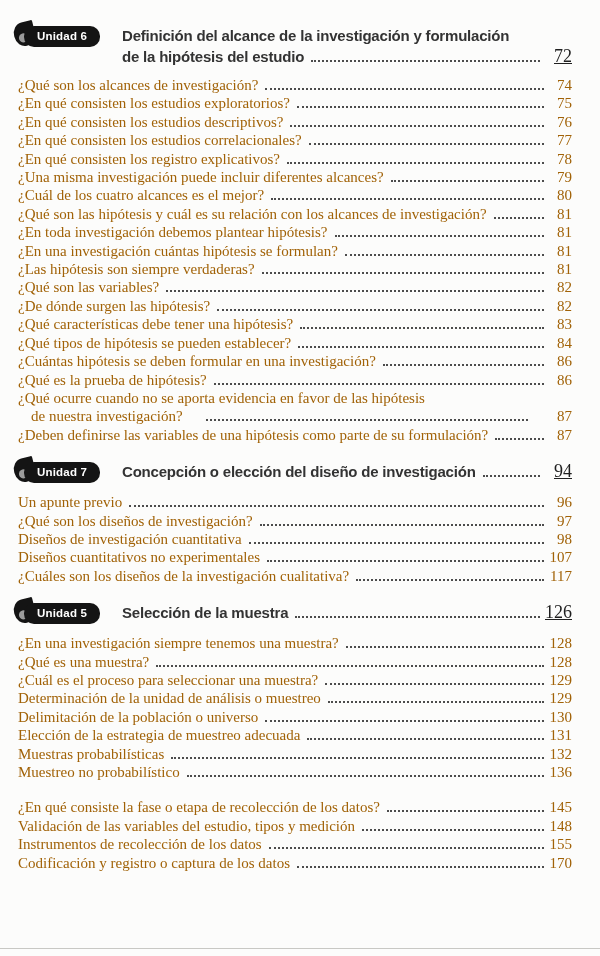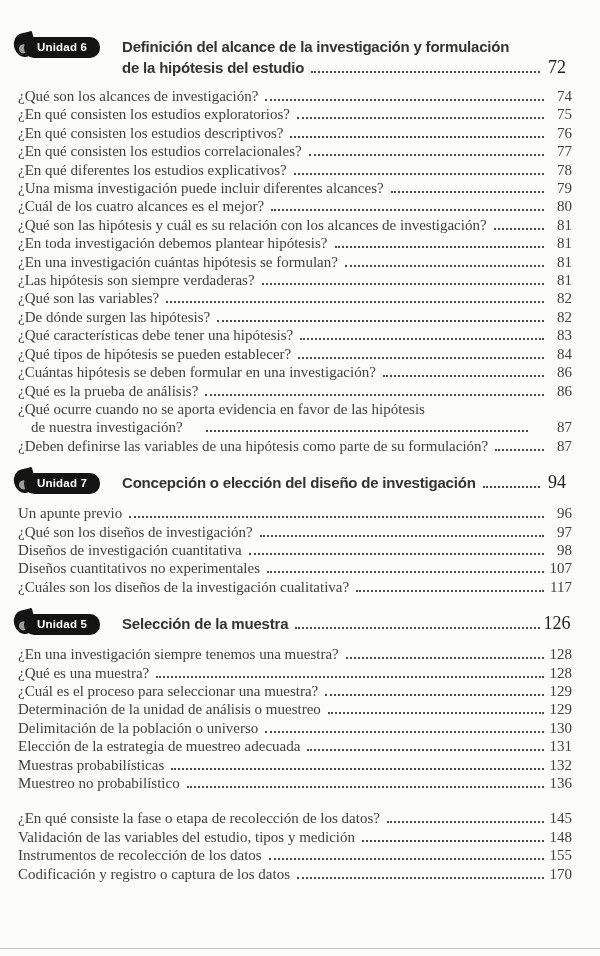--- a/index.html
+++ b/index.html
@@ -2,21 +2,21 @@
 <html style="--page-bg: #fcfcfb; --edge-line: #c8c8c4; --badge-bg: #141414; --badge-fg: #ffffff; --leaf-hl: #9b9b9b;"><head>
 <meta charset="utf-8">
 <style>
   html, body { margin: 0; padding: 0; }
   .page {
     position: relative;
     width: 600px;
     height: 956px;
     box-sizing: border-box;
     background: var(--page-bg, #fcfcfb);
-    padding: 36px 28px 0 0;
+    padding: 25px 28px 0 0;
     overflow: hidden;
     font-family: "Liberation Serif", serif;
   }
 
   
   .section-header { display: flex; padding-left: 14px; margin-bottom: 9px; }
   .unit-badge { flex: 0 0 96px; position: relative; height: 22px; margin-right: 12px; margin-top: 1px; }
   .pill {
     position: absolute; left: 10px; top: 0; height: 21px; box-sizing: border-box;
     background: var(--badge-bg, #141414); color: var(--badge-fg, #ffffff);
@@ -36,36 +36,36 @@
     background: var(--leaf-hl, #9b9b9b);
   }
   .header-title {
     flex: 1; min-width: 0;
     font: 700 15px/21px "Liberation Sans", sans-serif;
     color: #333333; letter-spacing: -0.2px;
   }
   .h-line { white-space: nowrap; }
   .h-page {
     font: 400 18px/21px "Liberation Serif", serif;
-    color: #1f1f1f; min-width: 30px; text-align: center; letter-spacing: 0;
+    color: #1f1f1f; min-width: 30px; text-align: right; letter-spacing: 0; text-decoration: underline;
   }
 
   
   .row { display: flex; align-items: baseline; }
   .leader {
     flex: 1 1 auto; min-width: 12px; height: 2px;
     border-bottom: 2px dotted #4c4c4c;
     margin: 0 2px 0 7px;
   }
 
   
   .entries {
     padding-left: 18px;
     font: 400 15px/18.4px "Liberation Serif", serif;
-    color: #404040;
+    color: #a16207;
   }
   .e-text { white-space: nowrap; }
   .e-page { min-width: 26px; text-align: right; }
   .cont { padding-left: 13px; gap: 16px; }
   .plain-line { white-space: nowrap; }
 
   .toc-section + .toc-section { margin-top: 17px; }
 
   .edge-line {
     position: absolute; left: 0; right: 0; bottom: 7px; height: 1px;
@@ -116,21 +116,21 @@
           </div>
           <div class="entry">
             <div class="row">
               <span class="e-text">¿En qué consisten los estudios correlacionales?</span>
               <span class="leader"></span>
               <span class="e-page">77</span>
             </div>
           </div>
           <div class="entry">
             <div class="row">
-              <span class="e-text">¿En qué diferentes los estudios explicativos?</span>
+              <span class="e-text">¿En qué consisten los registro explicativos?</span>
               <span class="leader"></span>
               <span class="e-page">78</span>
             </div>
           </div>
           <div class="entry">
             <div class="row">
               <span class="e-text">¿Una misma investigación puede incluir diferentes alcances?</span>
               <span class="leader"></span>
               <span class="e-page">79</span>
             </div>
@@ -200,21 +200,21 @@
           </div>
           <div class="entry">
             <div class="row">
               <span class="e-text">¿Cuántas hipótesis se deben formular en una investigación?</span>
               <span class="leader"></span>
               <span class="e-page">86</span>
             </div>
           </div>
           <div class="entry">
             <div class="row">
-              <span class="e-text">¿Qué es la prueba de análisis?</span>
+              <span class="e-text">¿Qué es la prueba de hipótesis?</span>
               <span class="leader"></span>
               <span class="e-page">86</span>
             </div>
           </div>
           <div class="entry">
             <div class="plain-line">¿Qué ocurre cuando no se aporta evidencia en favor de las hipótesis</div>
             <div class="row cont">
               <span class="e-text">de nuestra investigación?</span>
               <span class="leader"></span>
               <span class="e-page">87</span>

